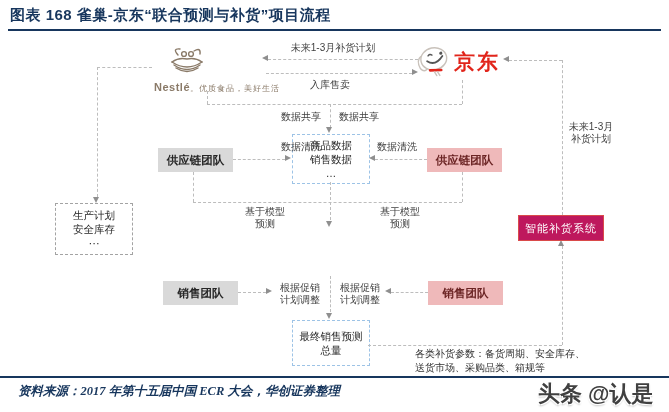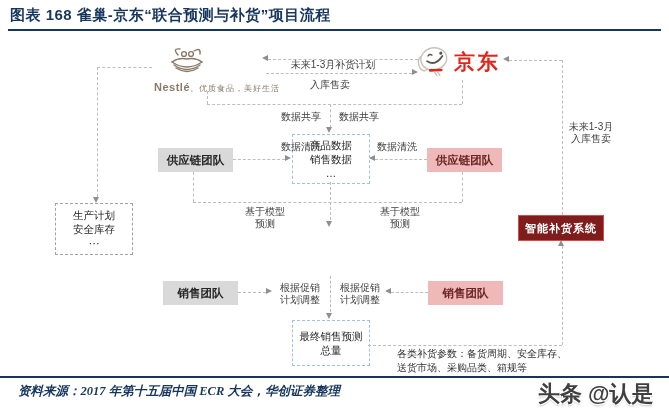--- a/index.html
+++ b/index.html
@@ -25,22 +25,22 @@
   
   .dbox{border:1px dashed #9dc3e6;background:#fff;display:flex;align-items:center;justify-content:center;
         font-size:10.5px;line-height:14px;color:#262626;text-align:center;white-space:pre-line;}
   .gbox{border:1px dashed #a3a3a3;background:#fff;display:flex;align-items:center;justify-content:center;
         font-size:10.5px;line-height:14px;color:#262626;text-align:center;white-space:pre-line;}
   
   .team{display:flex;align-items:center;justify-content:center;font-size:11.5px;font-weight:bold;}
   .team-gray{background:#d9d9d9;color:#262626;}
   .team-pink{background:#efb9ba;color:#6b2424;}
   
-  .smart{background:#7f1d1d;border:1px solid #da4a4a;color:#fff;display:flex;align-items:center;justify-content:center;
-         font-size:11px;font-weight:bold;letter-spacing:1px;}
+  .smart{background:#be185d;border:1px solid #da4a4a;color:#fff;display:flex;align-items:center;justify-content:center;
+         font-size:11px;font-weight:normal;letter-spacing:1px;}
   
   .nestle-wrap{left:152px;top:47px;width:130px;height:45px;}
   .nestle-line{position:absolute;left:2px;top:30px;white-space:nowrap;color:#8a7a68;}
   .nestle-brand{font-size:11px;font-weight:bold;letter-spacing:.5px;}
   .nestle-tag{font-size:8px;letter-spacing:1px;font-family:Liberation Mono, monospace;}
   
   .jd-wrap{left:414px;top:44px;width:96px;height:38px;}
   .jd-text{position:absolute;left:40px;top:4px;font-size:21px;font-weight:bold;color:#e1251b;letter-spacing:2px;}
   
   .note{font-size:10px;line-height:14px;color:#333;text-align:left;white-space:pre-line;}
@@ -87,21 +87,21 @@
         <path d="M13 16 Q20 23 29 14" fill="none" stroke="#555" stroke-width="1.8" stroke-linecap="round"></path>
         <path d="M14 25.5 L25 27.5" stroke="#e1251b" stroke-width="2.6" stroke-linecap="round"></path>
         <path d="M18 28 l1.5 4 M21 28.5 l1.5 4" stroke="#c9c2bb" stroke-width="1.4" stroke-linecap="round"></path>
       </g>
     </svg>
     <div class="jd-text">京东</div>
   </div>
 
   <div class="abs hline" style="left:268px;top:59px;width:150px"></div>
   <div class="abs ah ah-l" style="left:262px;top:55px"></div>
-  <div class="abs lbl" style="left:287px;top:59px;width:92px">未来1-3月补货计划</div>
+  <div class="abs lbl" style="left:287px;top:42px;width:92px">未来1-3月补货计划</div>
 
   <div class="abs hline" style="left:266px;top:73px;width:146px"></div>
   <div class="abs ah ah-r" style="left:412px;top:69px"></div>
   <div class="abs lbl" style="left:305px;top:79px;width:50px">入库售卖</div>
 
   <div class="abs hline" style="left:97px;top:67px;width:55px"></div>
   <div class="abs vline" style="left:97px;top:67px;height:130px"></div>
   <div class="abs ah ah-d" style="left:93px;top:197px"></div>
   <div class="abs gbox" style="left:55px;top:203px;width:76px;height:50px">生产计划
 安全库存
@@ -153,28 +153,28 @@
 计划调整</div>
 
   <div class="abs vline" style="left:330px;top:276px;height:36px"></div>
   <div class="abs ah ah-d" style="left:326px;top:313px"></div>
   <div class="abs dbox" style="left:292px;top:320px;width:76px;height:44px">最终销售预测
 总量</div>
 
   <div class="abs hline" style="left:368px;top:345px;width:194px"></div>
   <div class="abs vline" style="left:562px;top:246px;height:99px"></div>
   <div class="abs ah ah-u" style="left:558px;top:240px"></div>
-  <div class="abs note" style="left:397px;top:347px;width:178px">各类补货参数：备货周期、安全库存、
+  <div class="abs note" style="left:415px;top:347px;width:178px">各类补货参数：备货周期、安全库存、
 送货市场、采购品类、箱规等</div>
 
   <div class="abs smart" style="left:518px;top:215px;width:84px;height:24px">智能补货系统</div>
 
   <div class="abs vline" style="left:562px;top:60px;height:155px"></div>
   <div class="abs hline" style="left:509px;top:60px;width:53px"></div>
   <div class="abs ah ah-l" style="left:503px;top:56px"></div>
   <div class="abs lbl" style="left:564px;top:121px;width:54px">未来1-3月
-入库售卖</div>
+补货计划</div>
 
   <div class="abs foot-rule"></div>
   <div class="abs source">资料来源：2017 年第十五届中国 ECR 大会，华创证券整理</div>
   <div class="abs watermark">头条 @认是</div>
 
 </div>
 
 </body></html>

